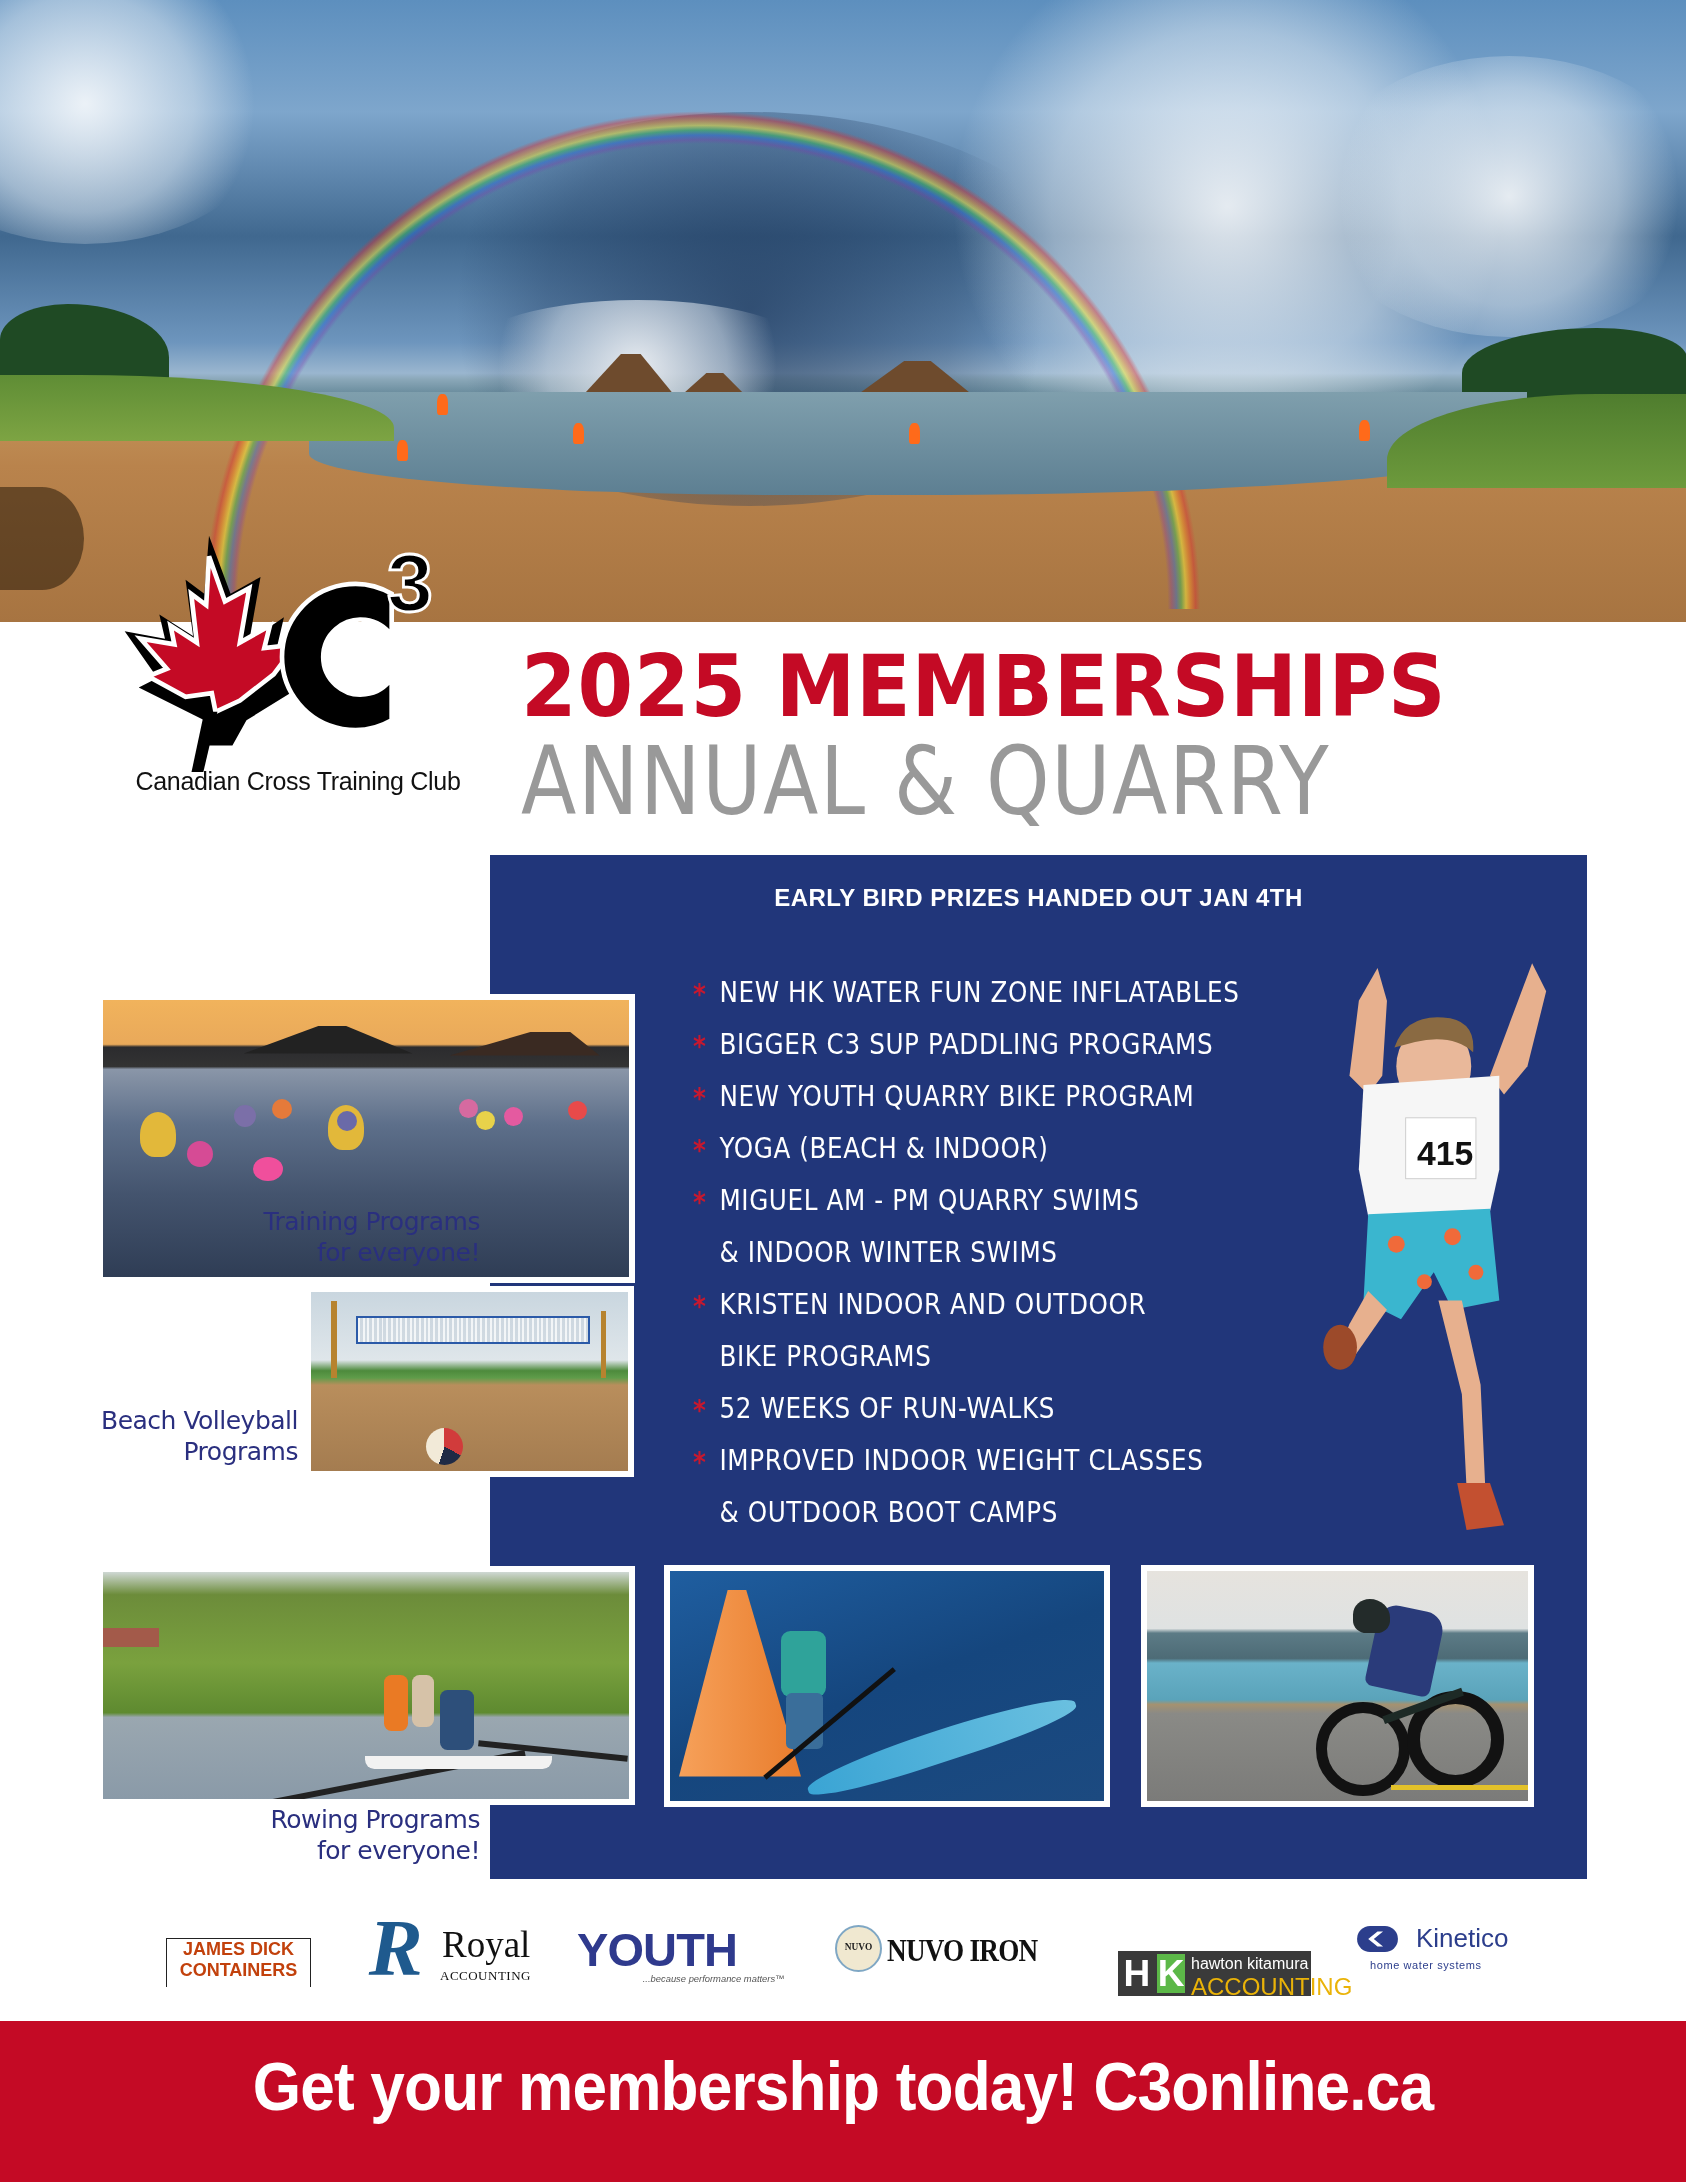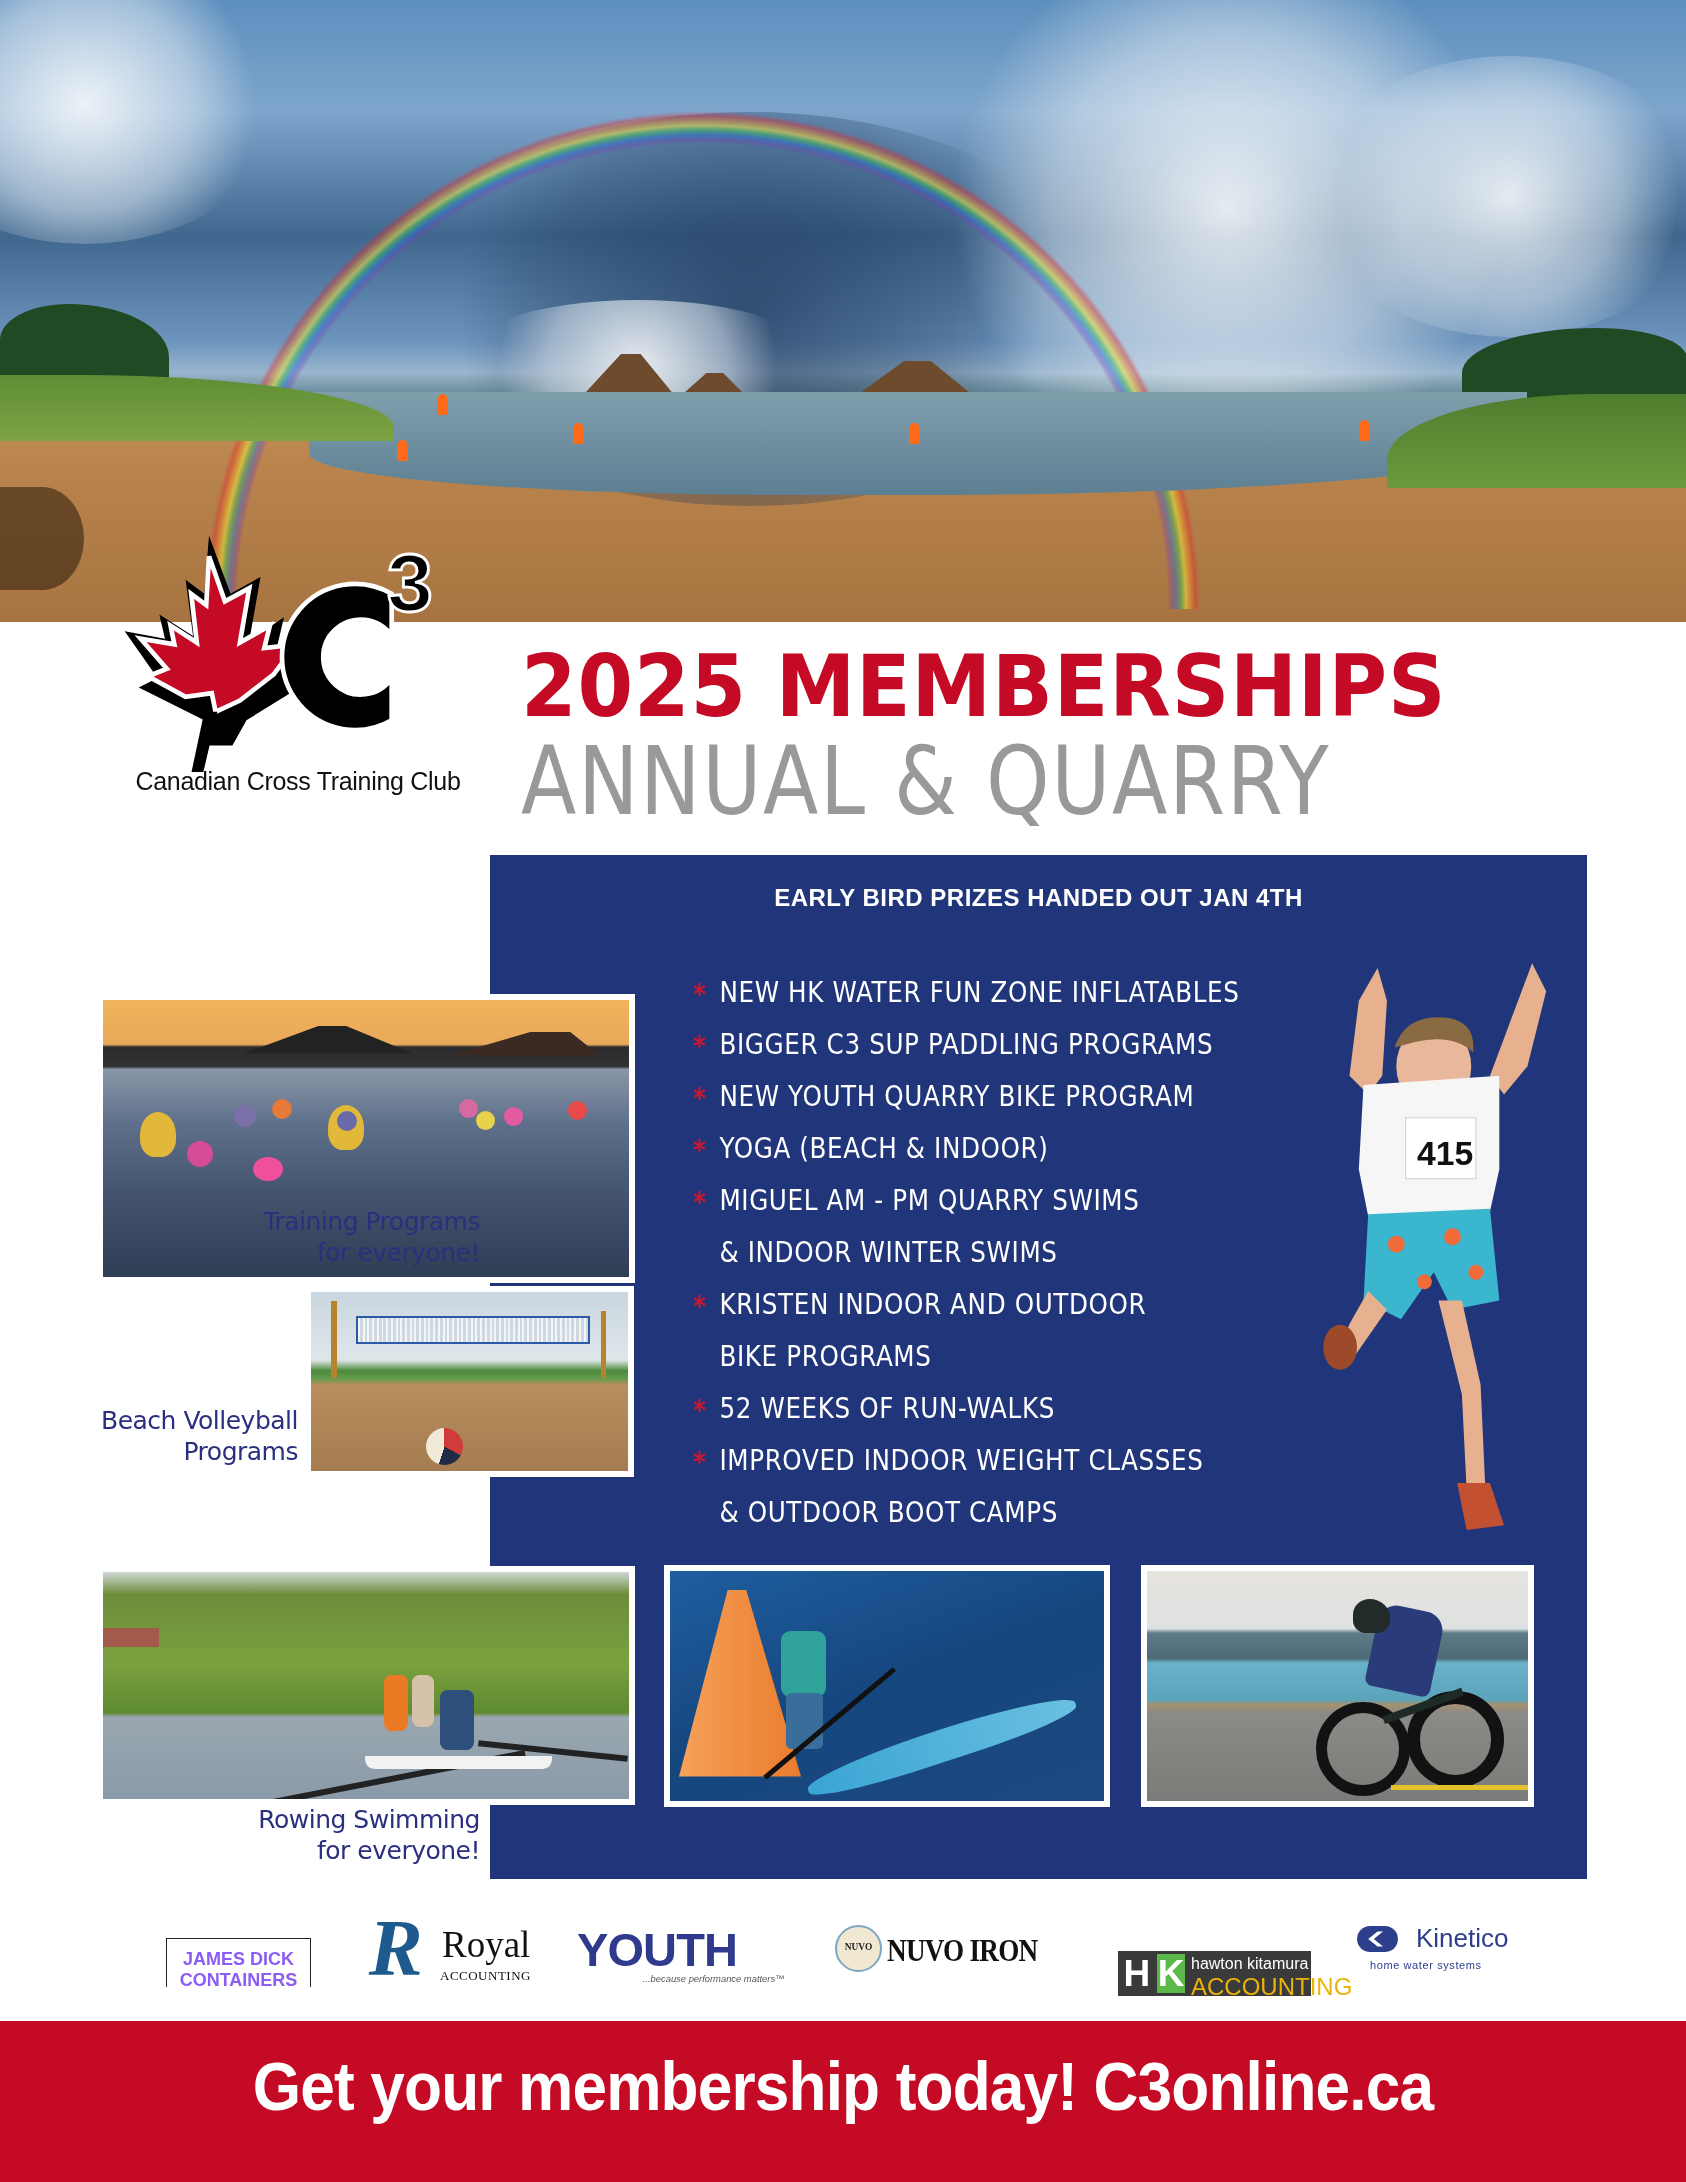--- a/index.html
+++ b/index.html
@@ -87,21 +87,21 @@
   .cap-swim { left: 112px; top: 1206px; width: 368px; }
   .cap-volley { left: 56px; top: 1405px; width: 242px; }
   .cap-row { left: 112px; top: 1804px; width: 368px; }
 
   
   .runner { position: absolute; left: 1312px; top: 963px; width: 281px; height: 600px; }
 
   
   .sponsors { position: absolute; left: 0; top: 1902px; width: 1686px; height: 103px; }
   .sp { position: absolute; }
-  .sp-jd { left: 166px; top: 36px; width: 145px; height: 49px; border: 1.9px solid #222; border-bottom: none; text-align: center; color: #8b5cf6; font-weight: 700; font-size: 18px; line-height: 20.6px; padding-top: 10px; }
+  .sp-jd { left: 166px; top: 36px; width: 145px; height: 49px; border: 1.9px solid #222; border-bottom: none; text-align: center; color: #c2410c; font-weight: 700; font-size: 18px; line-height: 20.6px; padding-top: 0; }
   .sp-royal { left: 365px; top: 5.6px; width: 169px; height: 84px; }
   .sp-royal .r { position: absolute; left: 3.7px; top: 0; font-family: "Liberation Serif", serif; font-style: italic; font-weight: 700; font-size: 81px; color: #1f5a8e; line-height: 1; }
   .sp-royal .name { position: absolute; left: 77px; top: 15px; font-family: "Liberation Serif", serif; font-size: 37px; color: #111; }
   .sp-royal .sub { position: absolute; left: 75px; top: 60px; font-family: "Liberation Serif", serif; font-size: 13px; color: #111; letter-spacing: 0.5px; }
   .sp-benson { left: 577px; top: 24px; width: 215px; }
   .sp-benson .name { font-family: "Liberation Sans", sans-serif; font-weight: 700; font-size: 47px; color: #2f3a8d; letter-spacing: -0.9px; line-height: 1; }
   .sp-benson .tag { font-size: 9.4px; color: #555; font-style: italic; text-align: right; padding-right: 7.5px; }
   .sp-nuvo { left: 835px; top: 20.6px; width: 244px; height: 56px; }
   .sp-nuvo .badge { position: absolute; left: 0; top: 2.8px; width: 47px; height: 47px; border-radius: 50%; border: 2.8px solid #7fa7c4; background: #f0e8d0; font-size: 9.4px; font-weight: 700; text-align: center; line-height: 41px; color: #222; font-family: "Liberation Serif", serif; }
   .sp-nuvo .name { position: absolute; left: 52px; top: 9.4px; font-family: "Liberation Serif", serif; font-weight: 700; font-size: 32px; color: #111; letter-spacing: -0.9px; transform: scaleX(0.85); transform-origin: left; }
@@ -272,21 +272,21 @@
 
 <div class="caption cap-swim">
   <div>Training Programs</div>
   <div>for everyone!</div>
 </div>
 <div class="caption cap-volley">
   <div>Beach Volleyball</div>
   <div>Programs</div>
 </div>
 <div class="caption cap-row">
-  <div>Rowing Swimming</div>
+  <div>Rowing Programs</div>
   <div>for everyone!</div>
 </div>
 
 <div class="sponsors">
   <div class="sp sp-jd">
     <div>JAMES DICK</div>
     <div>CONTAINERS</div>
   </div>
   <div class="sp sp-royal">
     <span class="r">R</span>

